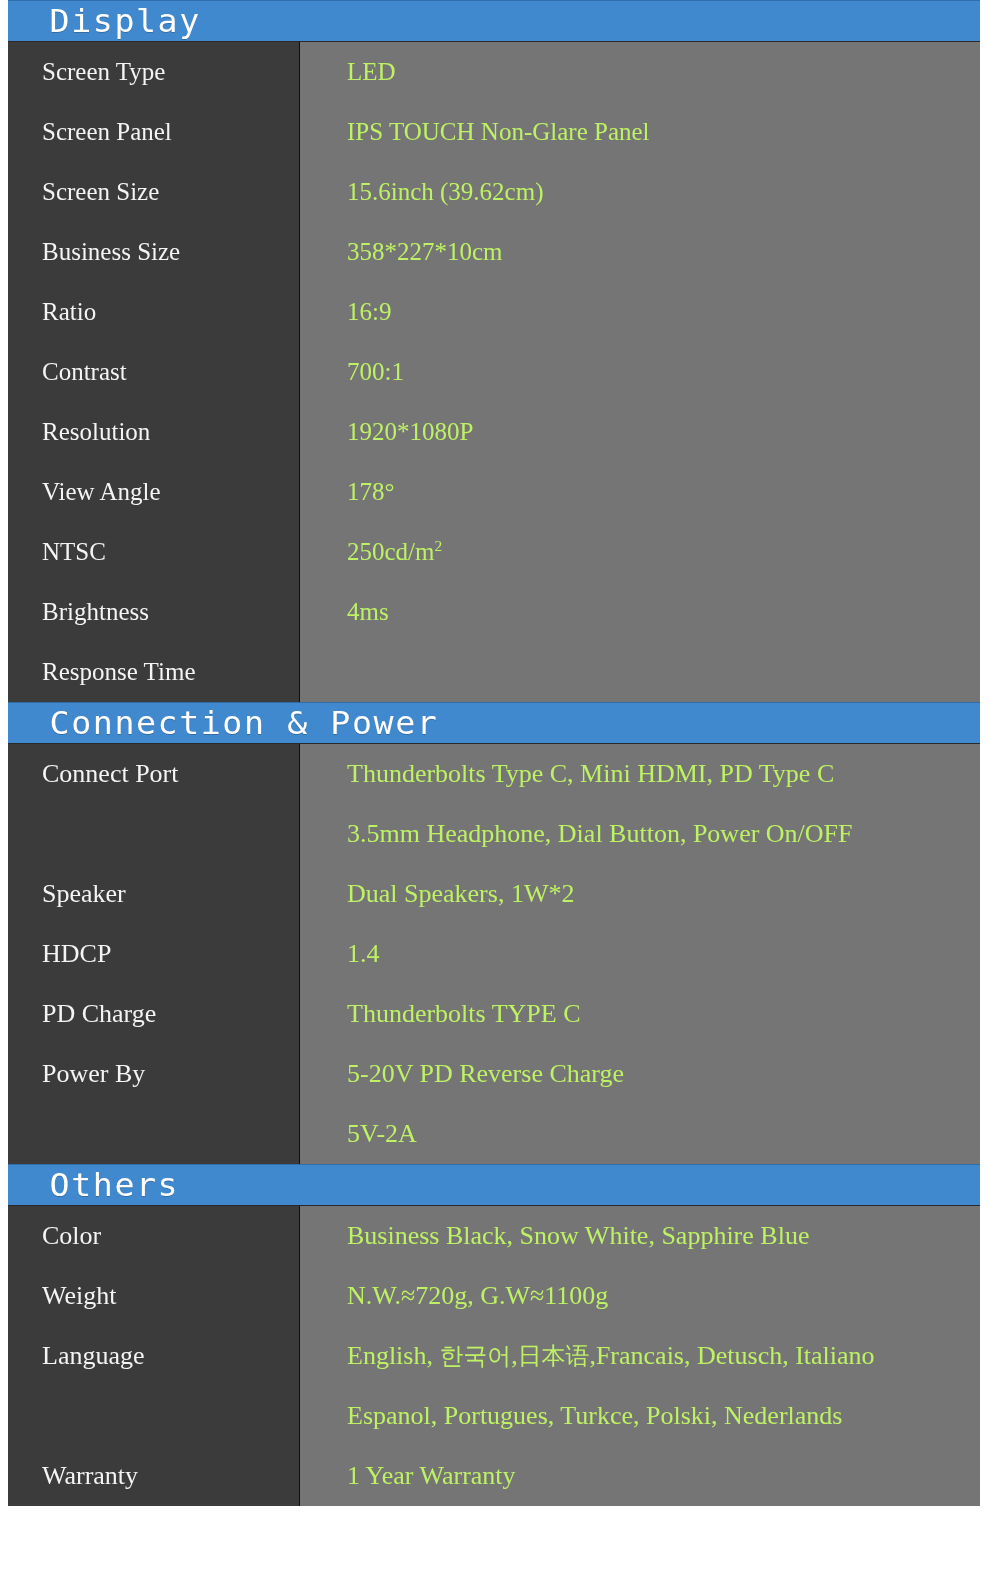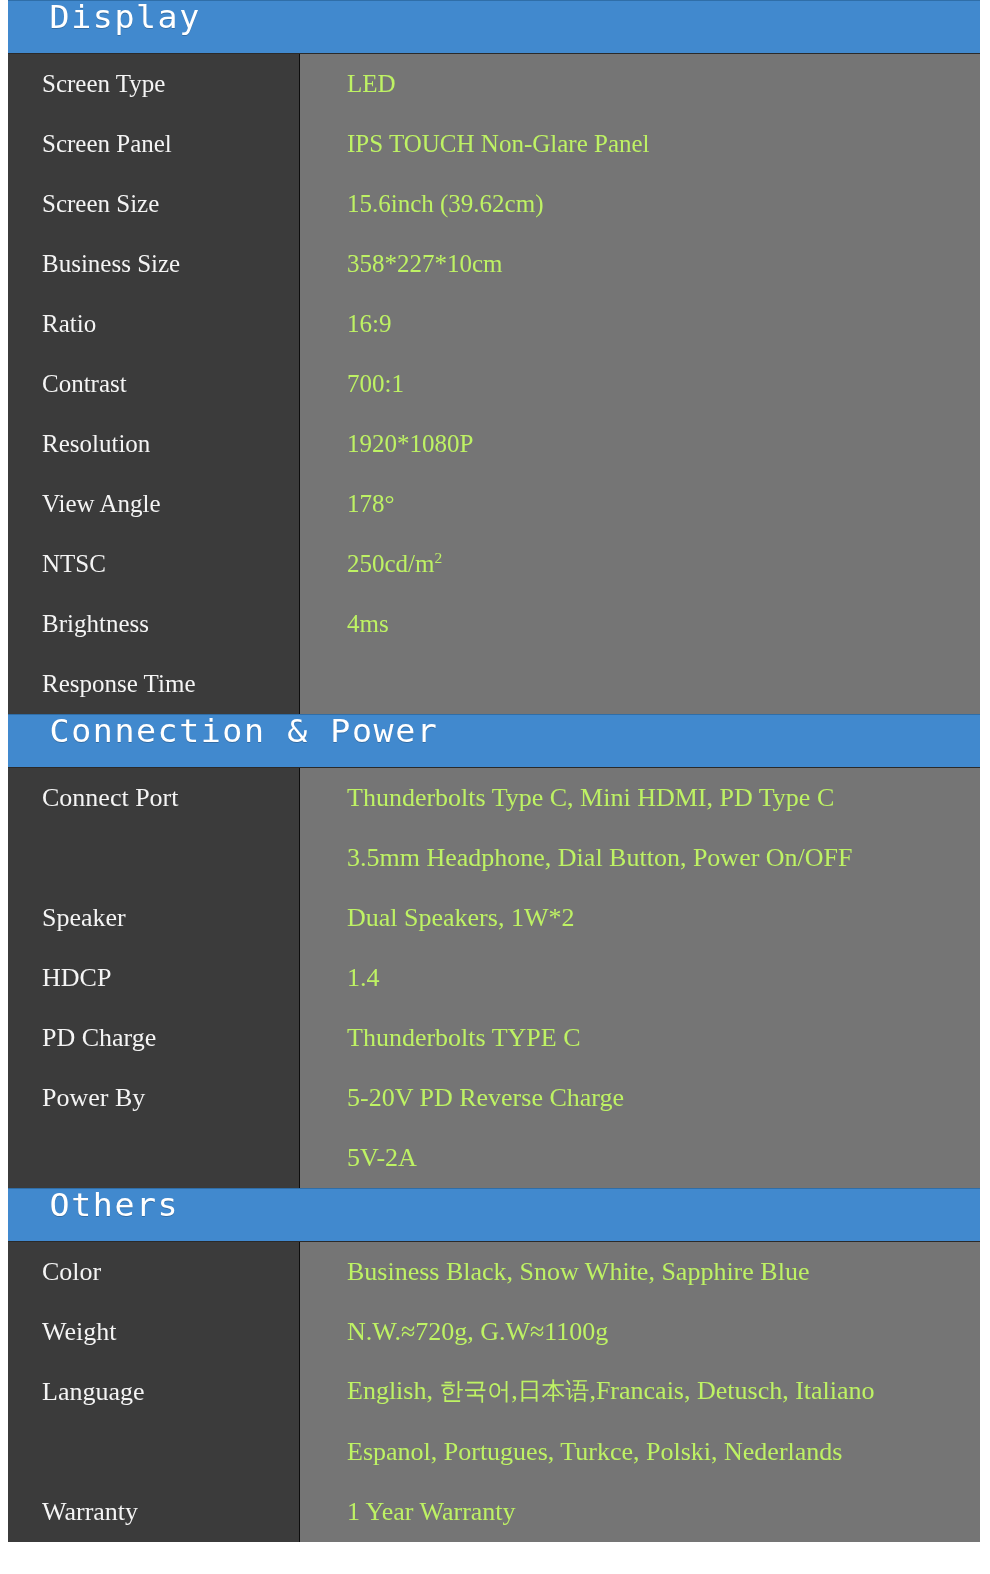--- a/index.html
+++ b/index.html
@@ -21,25 +21,26 @@
     background: #ffffff;
   }
 
   .section {
     margin: 0;
   }
 
   
   .section-header {
     position: relative;
-    height: 54px;
+    height: 42px;
     margin: 0 10px 0 8px;
     background: var(--accent, #4189ce);
     box-sizing: border-box;
     display: flex;
+    align-items: center;
     border-top: 1px solid #2f6ea8;
     border-bottom: 1px solid #2a2a2a;
   }
   .section-header-title {
     color: #ffffff;
     font-family: "DejaVu Sans Mono", "Liberation Mono", monospace;
     font-size: 32px;
     font-weight: 400;
     letter-spacing: 1.5px;
     padding-left: 40px;
@@ -99,21 +100,21 @@
     font-size: 26px;
   }
 
   .value-cell sup {
     font-size: 0.62em;
     vertical-align: super;
     line-height: 0;
   }
 
   .cjk {
-    font-family: Liberation Mono, monospace;
+    font-family: Liberation Sans, sans-serif;
     font-size: 0.92em;
     margin-top: 22px;
   }
 </style>
 </head>
 <body>
 
 <div id="spec-sheet">
 
 <div class="section section--display">

